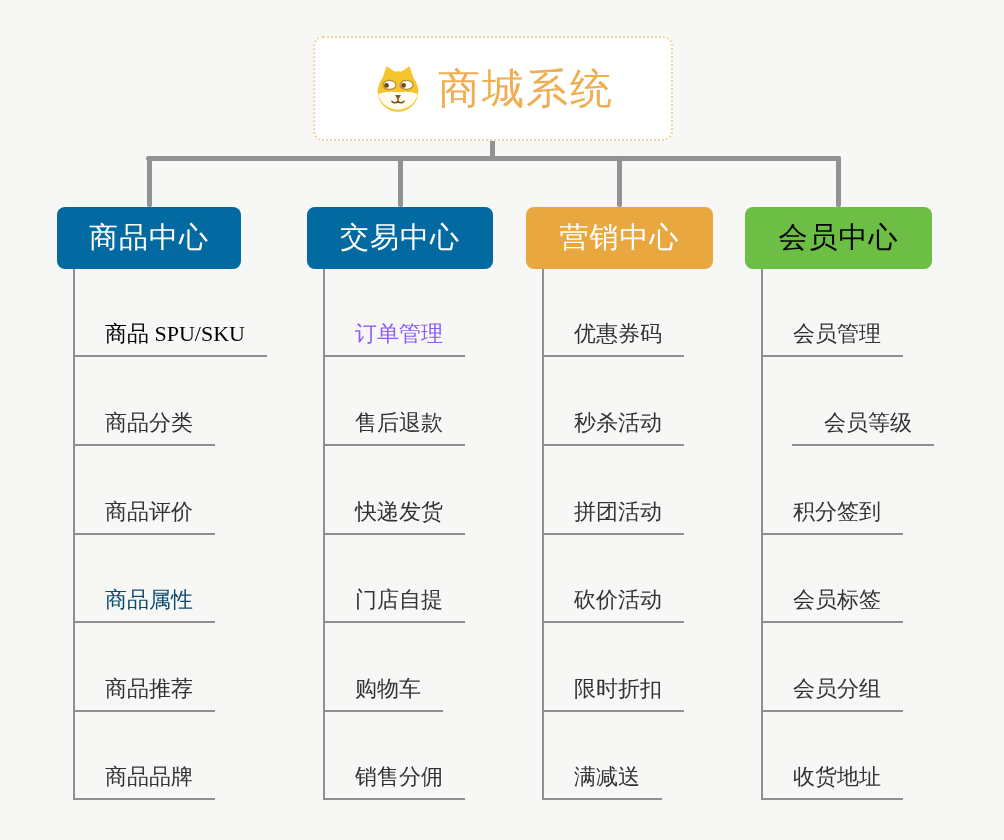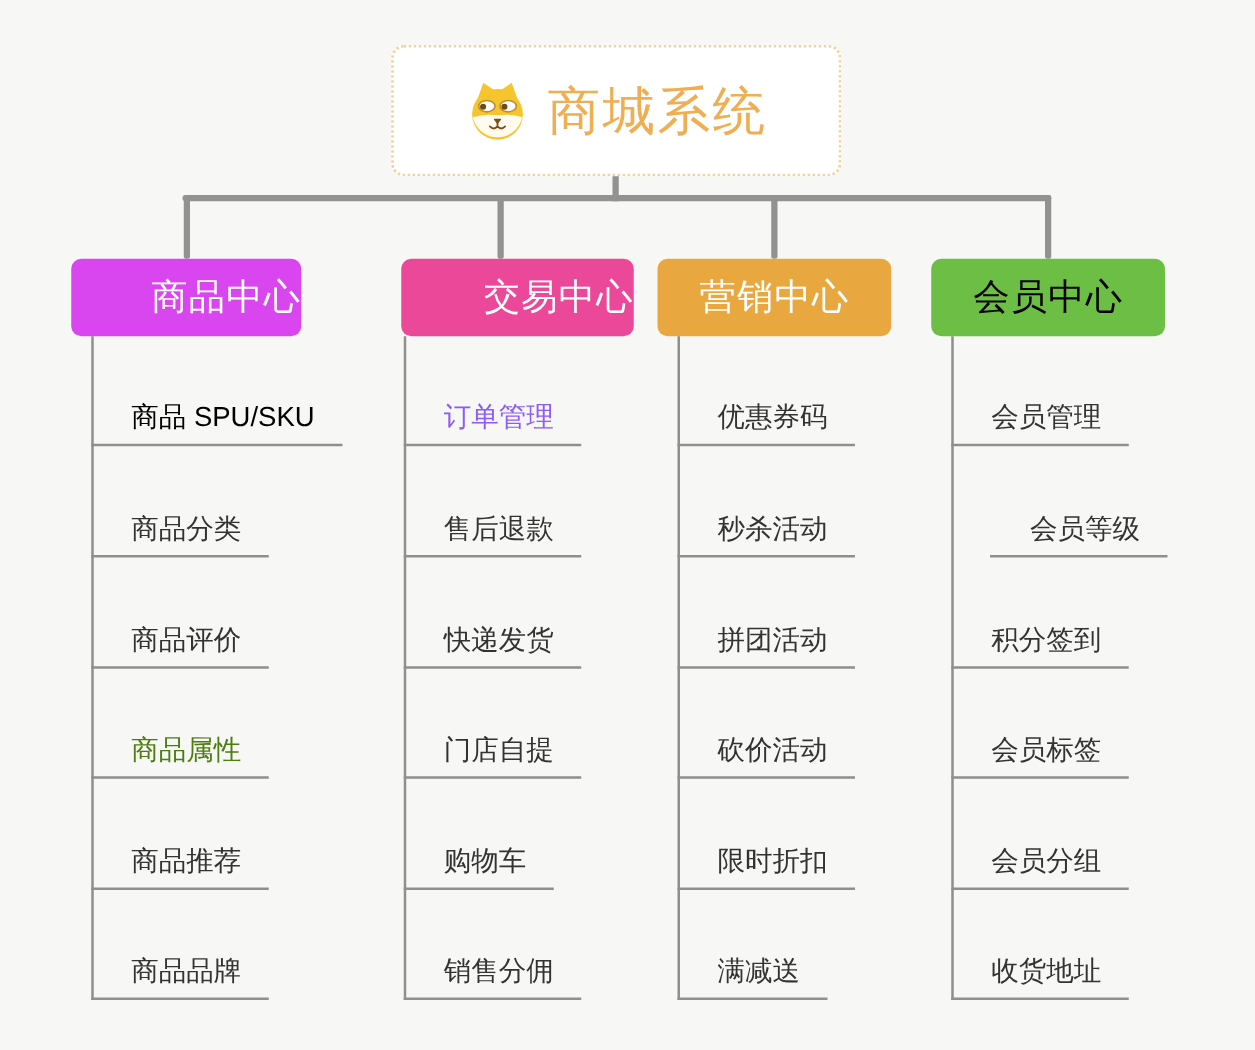--- a/index.html
+++ b/index.html
@@ -3,20 +3,21 @@
 <meta charset="utf-8">
 <style>
   html,body{margin:0;padding:0;}
   body{
     font-family:"Liberation Sans","DejaVu Sans",sans-serif;
     width:1004px;height:840px;overflow:hidden;
   }
   #canvas{
     position:relative;width:1004px;height:840px;
     background:#F7F7F6;
+    font-family:Liberation Serif, serif;
   }
   
   #root-node{
     position:absolute;left:313px;top:36px;width:360px;height:105px;
     background:#fff;border:2px dotted #F3D39B;border-radius:10px;
     box-sizing:border-box;
     display:flex;align-items:center;justify-content:center;gap:14px;
   }
   #root-title{
     font-size:42px;letter-spacing:2px;color:#F0AE52;white-space:nowrap;
@@ -62,32 +63,32 @@
       <path d="M32 44 v3 M24.5 47 q3.75 4 7.5 0 q3.75 4 7.5 0" stroke="#7A4E1A" stroke-width="1.8" fill="none" stroke-linecap="round"></path>
     </svg>
     <span id="root-title" style="color: rgb(240, 174, 82);">商城系统</span>
   </div>
 
   <div class="cline" id="conn-stub" style="background: rgb(146, 146, 146);"></div>
   <div class="cline" id="conn-rail" style="background: rgb(146, 146, 146);"></div>
 
   <div id="branches">
       <div class="cline conn-drop" style="left: 146.5px; background: rgb(146, 146, 146);"></div>
-      <div class="branch-header" style="left: 57px; width: 184px; background: #d946ef; color: rgb(255, 255, 255); justify-content: flex-end;">
+      <div class="branch-header" style="left: 57px; width: 184px; background: #0369a1; color: rgb(255, 255, 255);">
         <span>商品中心</span>
       </div>
       <div class="spine" style="left: 73px; height: 531px; background: rgb(143, 143, 143);"></div>
       <div class="leaf" style="left: 73px; top: 321px; color: #000000; border-bottom-color: rgb(143, 143, 143);">商品 SPU/SKU</div>
       <div class="leaf" style="left: 73px; top: 410px; color: rgb(51, 51, 51); border-bottom-color: rgb(143, 143, 143);">商品分类</div>
       <div class="leaf" style="left: 73px; top: 499px; color: rgb(51, 51, 51); border-bottom-color: rgb(143, 143, 143);">商品评价</div>
-      <div class="leaf" style="left: 73px; top: 587px; color: #4d7c0f; border-bottom-color: rgb(143, 143, 143); padding-left: 32px;">商品属性</div>
+      <div class="leaf" style="left: 73px; top: 587px; color: #0c4a6e; border-bottom-color: rgb(143, 143, 143); padding-left: 32px;">商品属性</div>
       <div class="leaf" style="left: 73px; top: 676px; color: rgb(51, 51, 51); border-bottom-color: rgb(143, 143, 143);">商品推荐</div>
       <div class="leaf" style="left: 73px; top: 764px; color: rgb(51, 51, 51); border-bottom-color: rgb(143, 143, 143);">商品品牌</div>
       <div class="cline conn-drop" style="left: 397.5px; background: rgb(146, 146, 146);"></div>
-      <div class="branch-header" style="left: 321px; width: 186px; background: #ec4899; color: rgb(255, 255, 255); justify-content: flex-end;">
+      <div class="branch-header" style="left: 307px; width: 186px; background: #0369a1; color: rgb(255, 255, 255);">
         <span>交易中心</span>
       </div>
       <div class="spine" style="left: 323px; height: 531px; background: rgb(143, 143, 143);"></div>
       <div class="leaf" style="left: 323px; top: 321px; color: #8b5cf6; border-bottom-color: rgb(143, 143, 143);">订单管理</div>
       <div class="leaf" style="left: 323px; top: 410px; color: rgb(51, 51, 51); border-bottom-color: rgb(143, 143, 143);">售后退款</div>
       <div class="leaf" style="left: 323px; top: 499px; color: rgb(51, 51, 51); border-bottom-color: rgb(143, 143, 143);">快递发货</div>
       <div class="leaf" style="left: 323px; top: 587px; color: rgb(51, 51, 51); border-bottom-color: rgb(143, 143, 143);">门店自提</div>
       <div class="leaf" style="left: 323px; top: 676px; color: rgb(51, 51, 51); border-bottom-color: rgb(143, 143, 143);">购物车</div>
       <div class="leaf" style="left: 323px; top: 764px; color: rgb(51, 51, 51); border-bottom-color: rgb(143, 143, 143);">销售分佣</div>
       <div class="cline conn-drop" style="left: 617px; background: rgb(146, 146, 146);"></div>

